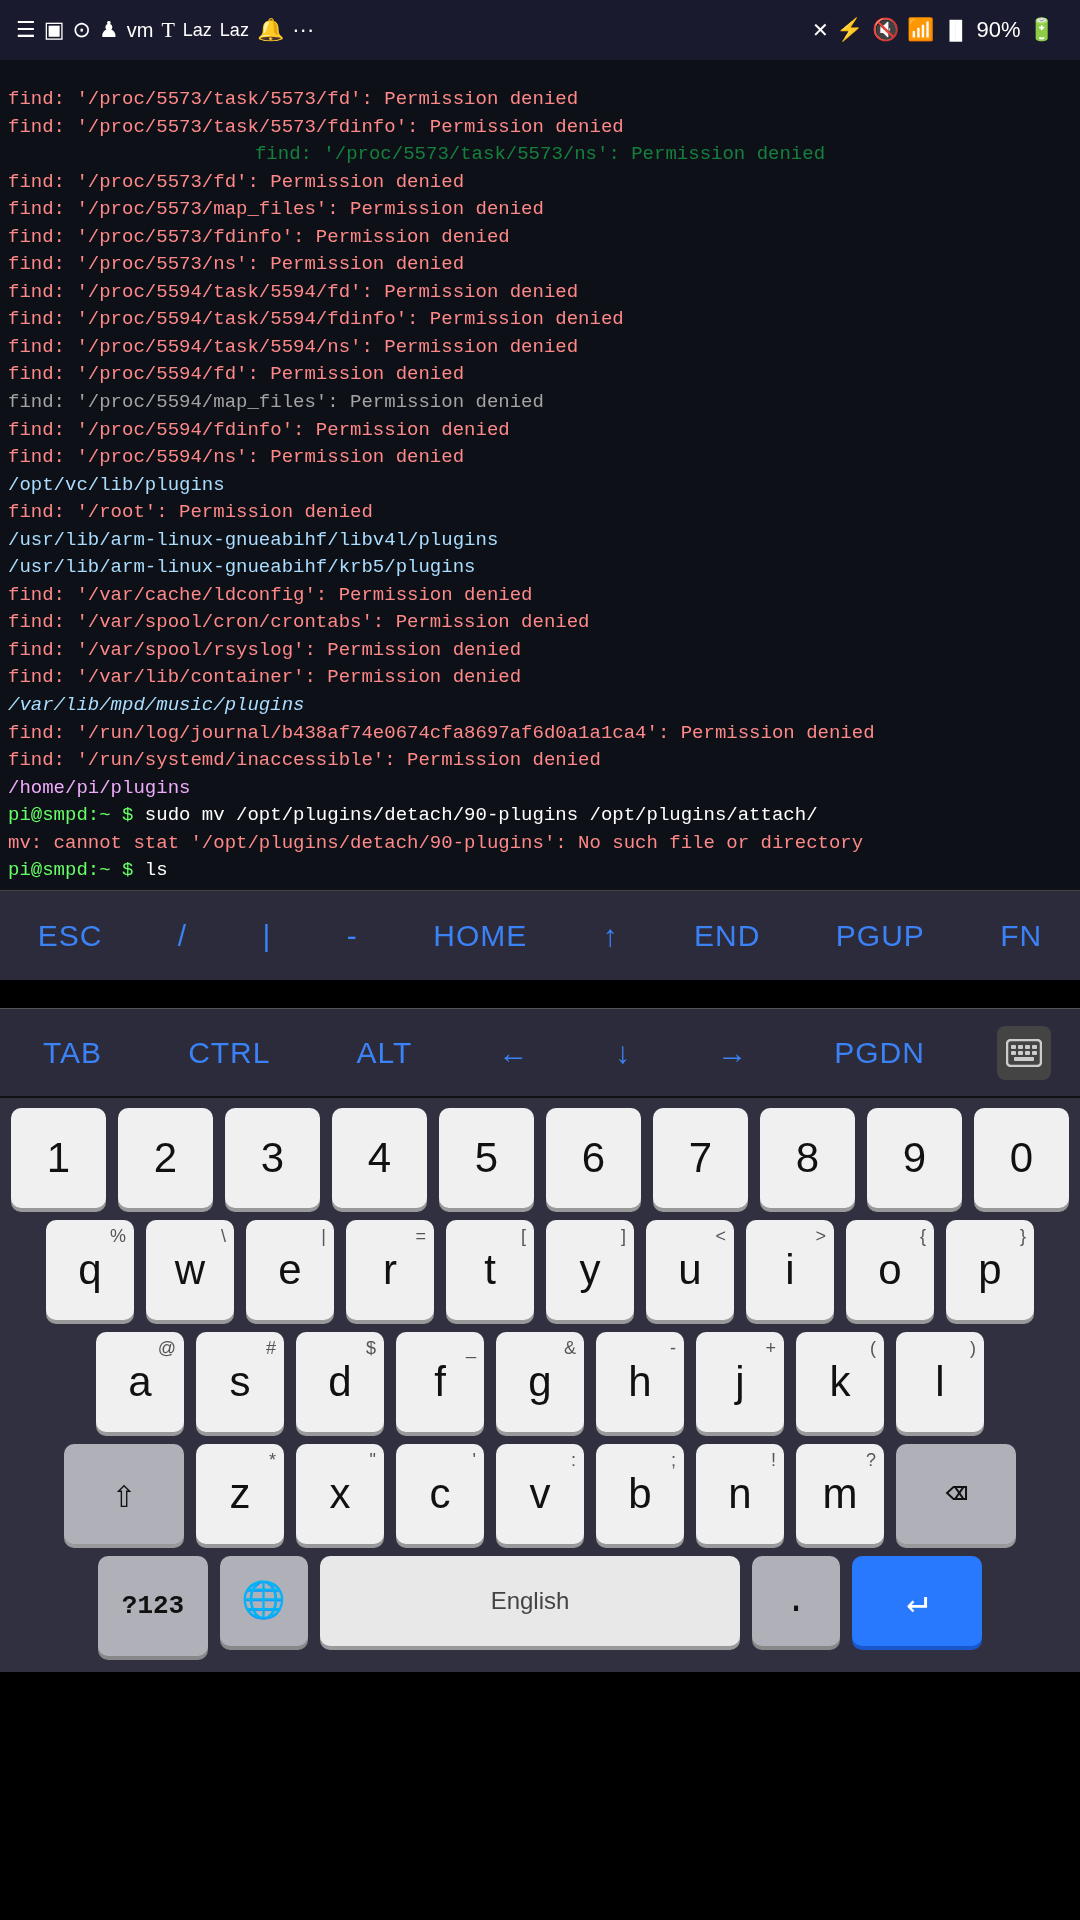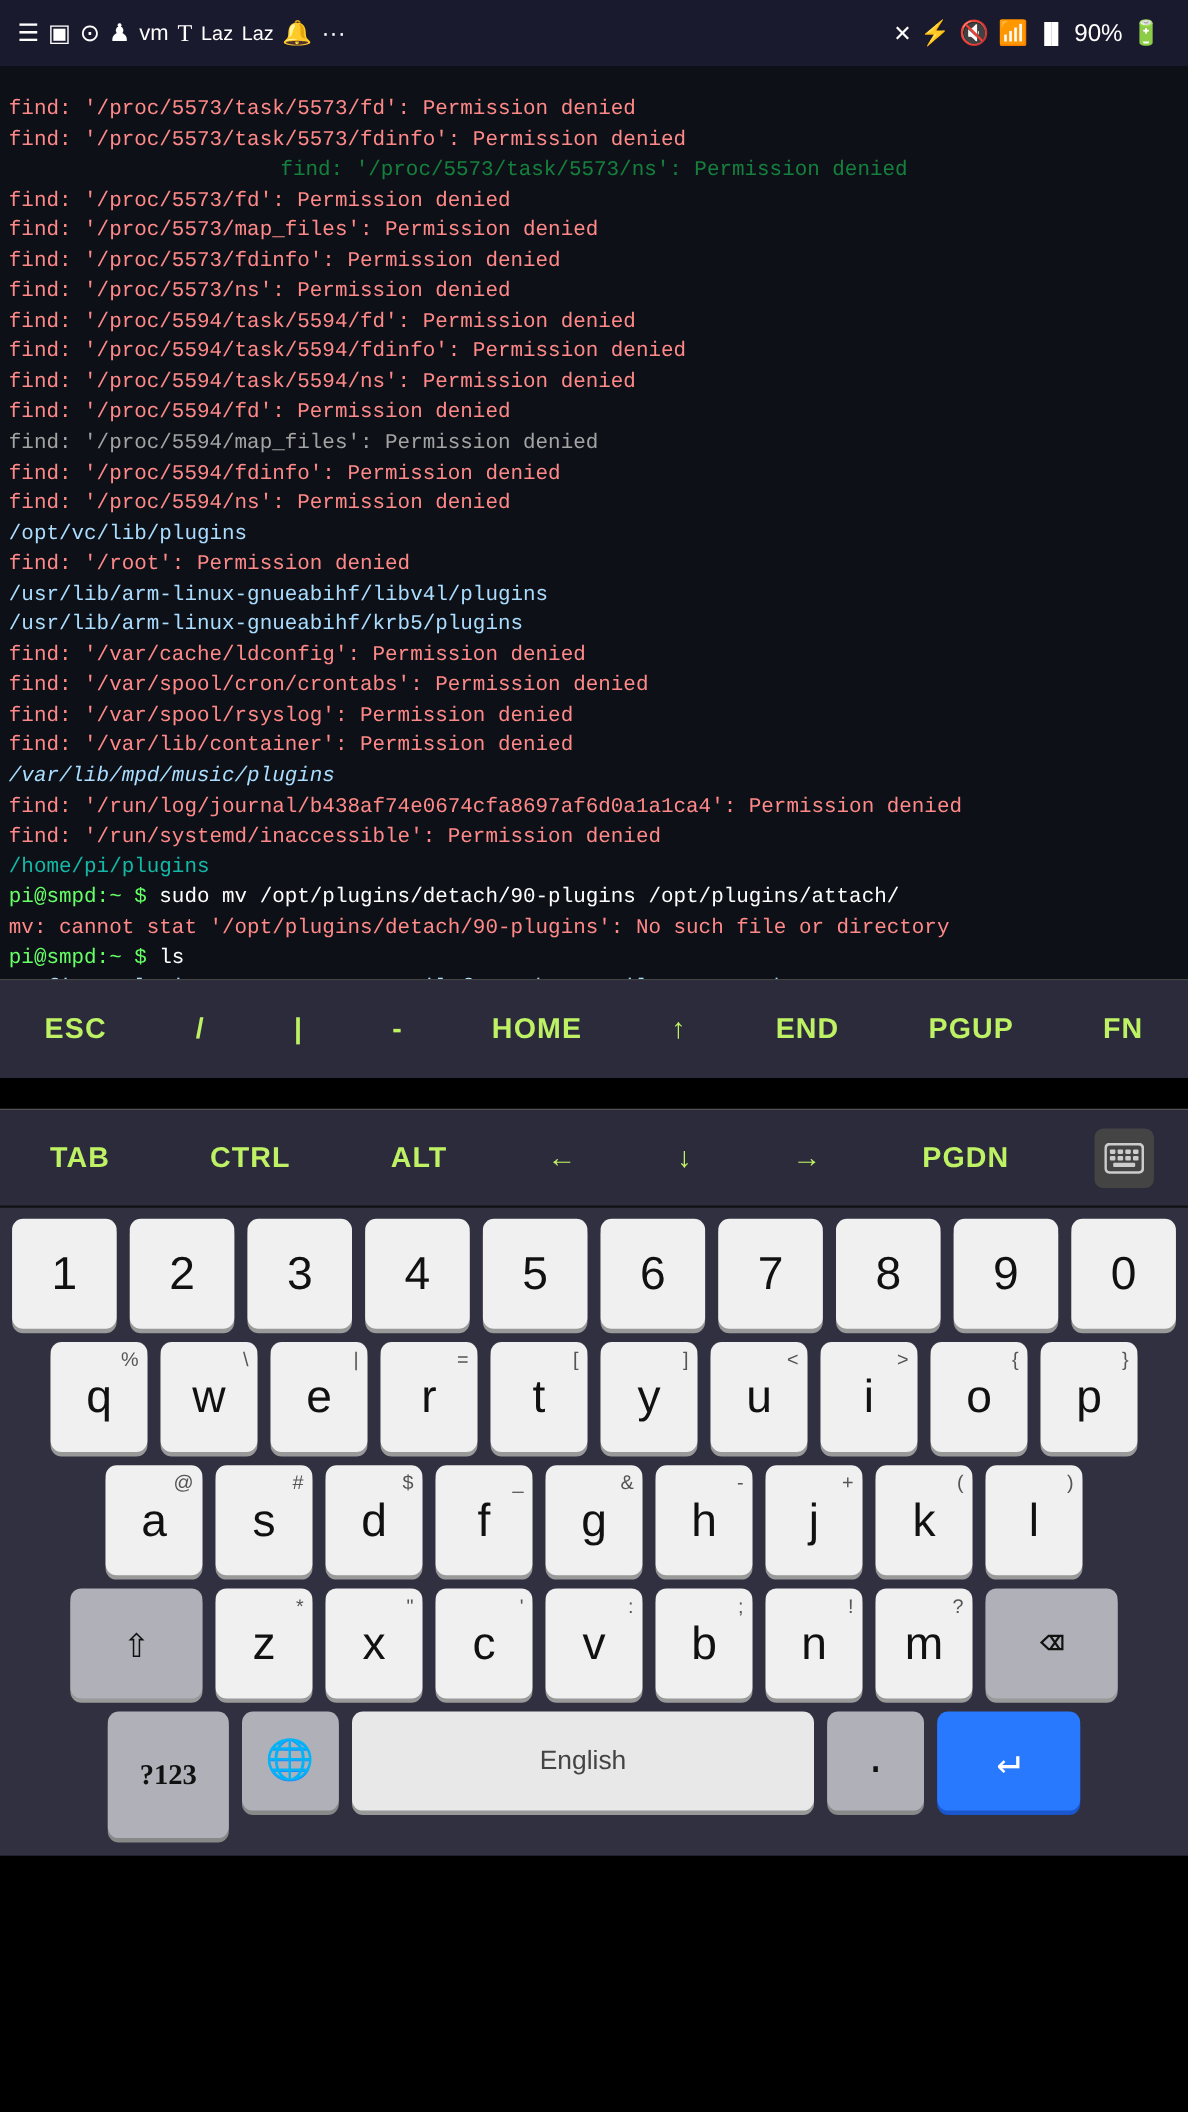--- a/index.html
+++ b/index.html
@@ -65,24 +65,24 @@
       height: 90px;
       background: #2b2b3b;
       display: flex;
       align-items: center;
       justify-content: space-around;
       border-top: 1px solid #555;
       border-bottom: 2px solid #111;
       margin-top: 28px;
     }
     .tb-key {
-      color: #bef264;
+      color: #3b82f6;
       font-family: sans-serif;
-      font-size: 26px;
-      font-weight: 700;
+      font-size: 30px;
+      font-weight: 400;
       letter-spacing: 1px;
       padding: 10px 14px;
       cursor: pointer;
       border-radius: 6px;
       user-select: none;
     }
     .tb-key-icon {
       width: 54px;
       height: 54px;
       background: #444;
@@ -173,24 +173,24 @@
       border-radius: 10px;
       display: flex;
       align-items: center;
       justify-content: center;
       cursor: pointer;
       box-shadow: 0 4px 0 #888;
       font-size: 36px;
     }
     .key-sym {
       width: 110px;
-      height: 115px;
+      height: 100px;
       background: #b0b0b8;
       border-radius: 10px;
-      font-family: Liberation Serif, serif;
+      font-family: Liberation Mono, monospace;
       font-size: 26px;
       font-weight: 600;
       color: #111;
       display: flex;
       align-items: center;
       justify-content: center;
       cursor: pointer;
       box-shadow: 0 4px 0 #888;
     }
     .key-enter {
@@ -266,21 +266,21 @@
     <div class="term-line" style="color: rgb(255, 136, 136);">find: '/root': Permission denied</div>
     <div class="term-line" style="color: rgb(170, 221, 255);">/usr/lib/arm-linux-gnueabihf/libv4l/plugins</div>
     <div class="term-line" style="color: rgb(170, 221, 255);">/usr/lib/arm-linux-gnueabihf/krb5/plugins</div>
     <div class="term-line" style="color: rgb(255, 136, 136);">find: '/var/cache/ldconfig': Permission denied</div>
     <div class="term-line" style="color: rgb(255, 136, 136);">find: '/var/spool/cron/crontabs': Permission denied</div>
     <div class="term-line" style="color: rgb(255, 136, 136);">find: '/var/spool/rsyslog': Permission denied</div>
     <div class="term-line" style="color: rgb(255, 136, 136);">find: '/var/lib/container': Permission denied</div>
     <div class="term-line" style="color: rgb(170, 221, 255); font-style: italic;">/var/lib/mpd/music/plugins</div>
     <div class="term-line" style="color: rgb(255, 136, 136);">find: '/run/log/journal/b438af74e0674cfa8697af6d0a1a1ca4': Permission denied</div>
     <div class="term-line" style="color: rgb(255, 136, 136);">find: '/run/systemd/inaccessible': Permission denied</div>
-    <div class="term-line" style="color: #14b8a6;">/home/pi/plugins</div>
+    <div class="term-line" style="color: #f0abfc;">/home/pi/plugins</div>
     <div class="term-line"><span style="color:#66ff66">pi@smpd:~ $</span><span style="color:#fff"> sudo mv /opt/plugins/detach/90-plugins /opt/plugins/attach/</span></div>
     <div class="term-line" style="color: rgb(255, 136, 136);">mv: cannot stat '/opt/plugins/detach/90-plugins': No such file or directory</div>
     <div class="term-line"><span style="color:#66ff66">pi@smpd:~ $</span><span style="color:#fff"> ls</span></div>
     <div class="term-line" style="color: rgb(170, 221, 255);">configs  plugins               util-freq.sh    util-restore.sh</div>
   </div>
 
 <div id="kb-toolbar1">
 <span class="tb-key">ESC</span>
     <span class="tb-key">/</span>
     <span class="tb-key">|</span>

